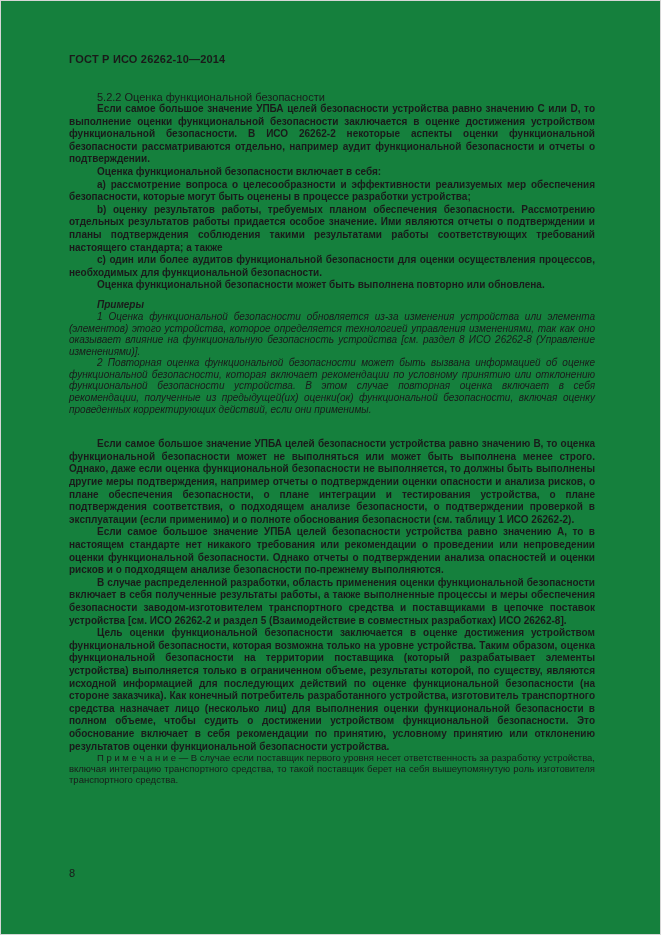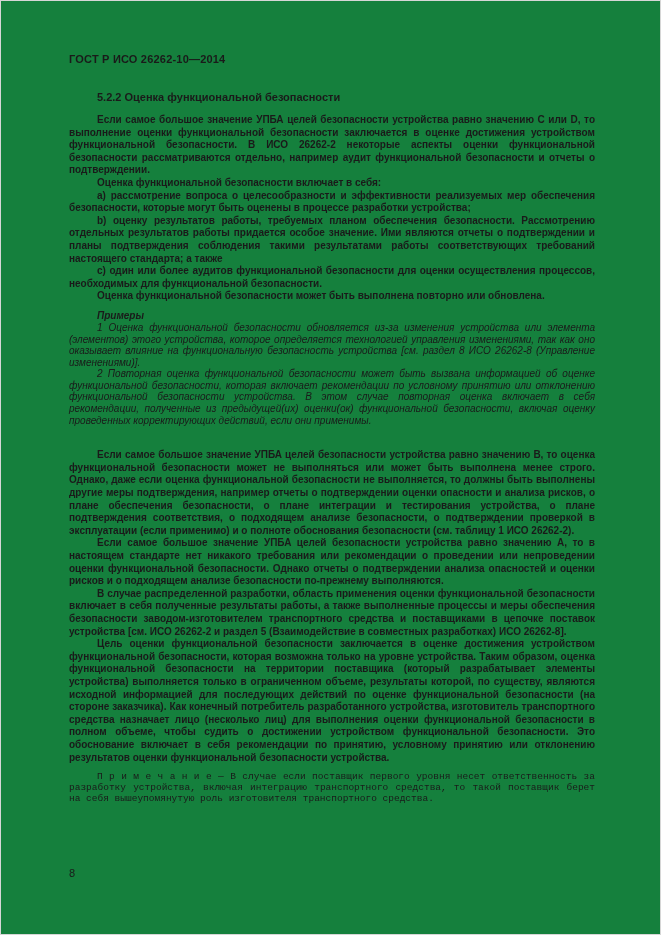--- a/index.html
+++ b/index.html
@@ -27,23 +27,23 @@
   }
   .content {
     position: absolute;
     top: 90px;
     left: 68px;
     width: 526px;
     text-align: justify;
   }
   .section-heading {
     font-size: 11px;
-    font-weight: bold;
+    font-weight: normal;
     text-indent: 28px;
-    margin-bottom: 11px;
+    margin-bottom: 0;
     text-align: left;
   }
   .para {
     font-size: 10px;
     line-height: 12.6px;
     text-indent: 28px;
     font-weight: bold;
   }
   .examples-block {
     margin-top: 7px;
@@ -58,25 +58,23 @@
     text-align: left;
   }
   .example {
     font-size: 10px;
     font-style: italic;
     font-weight: normal;
     line-height: 11.6px;
     text-indent: 28px;
   }
   .note {
-    margin-top: 8px;
     font-size: 9.5px;
     line-height: 10.8px;
     text-indent: 28px;
-    font-family: Liberation Mono, monospace;
   }
   .page-number {
     position: absolute;
     left: 68px;
     bottom: 55px;
     font-size: 11px;
   }
 </style>
 </head>
 <body>

